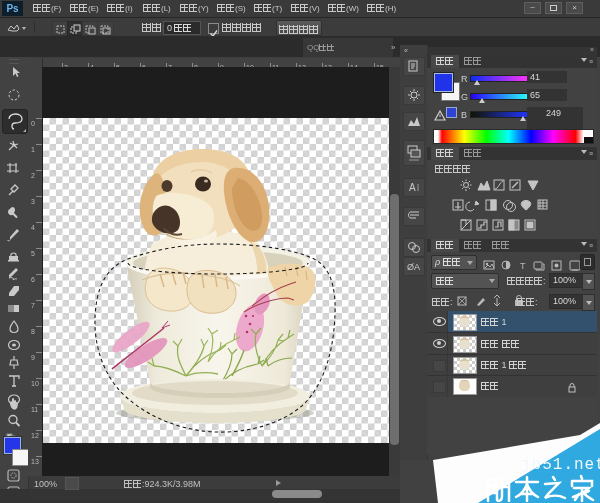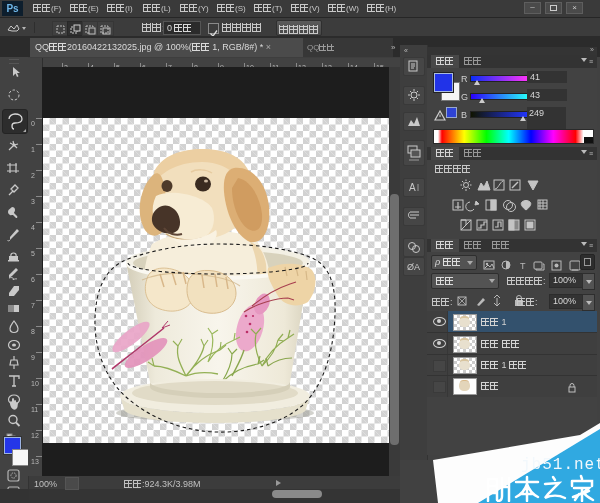--- a/index.html
+++ b/index.html
@@ -110,21 +110,20 @@
         <rect x="5" y="5" width="7" height="6" fill="none" stroke="#bdbdbd"></rect>
       </svg></div>
   <div class="txt abs" style="left:142px;top:23px;"><i class="g"></i><i class="g"></i>:</div>
   <div class="abs valbox" style="left:163px;top:21px;width:33px;height:12px;line-height:12px;padding-left:3px;">0<i class="g s" style="margin-left:2px"></i><i class="g s"></i></div>
   <div class="abs" style="left:208px;top:23px;width:9px;height:9px;border:1px solid #8a8a8a;background:#3c3c3c;"><svg width="9" height="9">
         <path d="M1.5 4.5 L4 7 L8 1.5" stroke="#ddd" stroke-width="1.3" fill="none"></path>
       </svg></div>
   <div class="txt abs" style="left:222px;top:23px;"><i class="g"></i><i class="g"></i><i class="g"></i><i class="g"></i></div>
   <div class="abs" style="left:276px;top:20px;width:44px;height:14px;background:linear-gradient(#5a5a5a,#474747);border:1px solid #2f2f2f;border-radius:2px;text-align:center;line-height:14px;"><span class="txt"><i class="g"></i><i class="g"></i><i class="g"></i><i class="g"></i></span></div>
   <div class="abs" id="tabbar"></div>
-  <div class="abs tab1" id="tab1"><span style="letter-spacing:0px;">QQ</span><i class="g s"></i><i class="g s"></i>20160422132025.jpg @ 100%(<i class="g s"></i><i class="g s"></i> 1, RGB/8#) * <span style="color:#aaa">×</span></div>
   <div class="abs tab2" id="tab2">QQ<i class="g" style="width:7px;height:7px"></i><i class="g" style="width:7px;height:7px"></i>2016042213120</div>
   <div class="abs txt" style="left:391px;top:43px;color:#b5b5b5;font-size:8px;letter-spacing:-2px;">»</div>
   <div class="abs" id="toolbar">
     <div class="abs" style="left:9px;top:2px;width:10px;height:3px;border-top:1px solid #555;border-bottom:1px solid #555;"></div>
     <div class="tool" style="top:8px"><svg width="18" height="15">
           <path d="M8 2 L8 11 L10.5 8.5 L12 12 L13.5 11.3 L12 8 L15 8 Z" fill="#c9c9c9"></path>
         </svg></div>
     <div class="tool" style="top:31px"><svg width="18" height="15">
           <circle cx="9" cy="7" r="5" fill="none" stroke="#c9c9c9" stroke-dasharray="2.5 1.8"></circle>
         </svg></div>
@@ -412,30 +411,30 @@
     <div class="abs" style="left:0;top:21px;width:170px;height:78px;background:#424242;">
       <div class="abs" style="left:14px;top:14px;width:17px;height:17px;background:#f5f5f5;border:1px solid #777;"></div>
       <div class="abs" style="left:7px;top:5px;width:17px;height:17px;background:#2133e8;border:1px solid #a9bbdf;box-shadow:0 0 0 1px #222;"></div>
       <div class="abs txt" style="left:34px;top:6px;color:#cfcfcf;">R</div>
       <div class="abs" style="left:43px;top:7px;width:57px;height:5px;background:linear-gradient(90deg,#0a2df5,#ff34f9);border:1px solid #222;"></div>
       <div class="abs" style="left:47px;top:12px;border-left:3px solid transparent;border-right:3px solid transparent;border-bottom:5px solid #ccc;"></div>
       <div class="abs valbox" style="left:100px;top:3px;width:37px;height:12px;line-height:12px;padding-left:3px;border:none;background:#333;">41</div>
       <div class="abs txt" style="left:34px;top:24px;color:#cfcfcf;">G</div>
       <div class="abs" style="left:43px;top:25px;width:57px;height:5px;background:linear-gradient(90deg,#2b00f9,#27fff9);border:1px solid #222;"></div>
       <div class="abs" style="left:52px;top:30px;border-left:3px solid transparent;border-right:3px solid transparent;border-bottom:5px solid #ccc;"></div>
-      <div class="abs valbox" style="left:100px;top:21px;width:37px;height:12px;line-height:12px;padding-left:3px;border:none;background:#333;">43</div>
+      <div class="abs valbox" style="left:100px;top:21px;width:37px;height:12px;line-height:12px;padding-left:3px;border:none;background:#333;">65</div>
       <div class="abs" style="left:7px;top:39px;"><svg width="12" height="11">
             <path d="M6 1 L11 10 L1 10 Z" fill="none" stroke="#cfcfcf" stroke-width="1.2"></path>
             <path d="M6 4.5 V7" stroke="#cfcfcf"></path>
           </svg></div>
       <div class="abs" style="left:19px;top:39px;width:9px;height:9px;background:#2e43d4;border:1px solid #99a8cc;"></div>
       <div class="abs txt" style="left:34px;top:42px;color:#cfcfcf;">B</div>
       <div class="abs" style="left:43px;top:43px;width:57px;height:5px;background:linear-gradient(90deg,#101400,#2135ff);border:1px solid #222;"></div>
       <div class="abs" style="left:93px;top:48px;border-left:3px solid transparent;border-right:3px solid transparent;border-bottom:5px solid #ccc;"></div>
-      <div class="abs valbox" style="left:100px;top:39px;width:37px;height:29px;line-height:12px;padding-left:2px;border:none;background:#333;">249</div>
+      <div class="abs valbox" style="left:100px;top:39px;width:37px;height:29px;line-height:12px;padding-left:19px;border:none;background:#333;">249</div>
       <div class="abs" style="left:6px;top:61px;width:159px;height:13px;border:1px solid #2a2a2a;background:linear-gradient(90deg,#fff 0,#fff 2.5%,#f00 5%,#ff0 19%,#0f0 33%,#0ff 47%,#00f 61%,#f0f 75%,#f00 89%,#fff 94%,#fff 100%);">
         <div class="abs" style="right:0;top:0;width:9px;height:6.5px;background:#fff;"></div>
         <div class="abs" style="right:0;bottom:0;width:9px;height:6.5px;background:#111;"></div>
       </div>
     </div>
 
     <div class="ptabbar" style="top:100px;">
       <div class="ptab" style="left:4px;"><i class="g s"></i><i class="g s"></i></div>
       <div class="ptab off" style="left:32px;"><i class="g s"></i><i class="g s"></i></div>
       <div class="pmenu"><span style="display:inline-block;width:0;height:0;border-left:3px solid transparent;border-right:3px solid transparent;border-top:4px solid #bbb;margin-right:2px;vertical-align:2px;"></span>≡</div>

